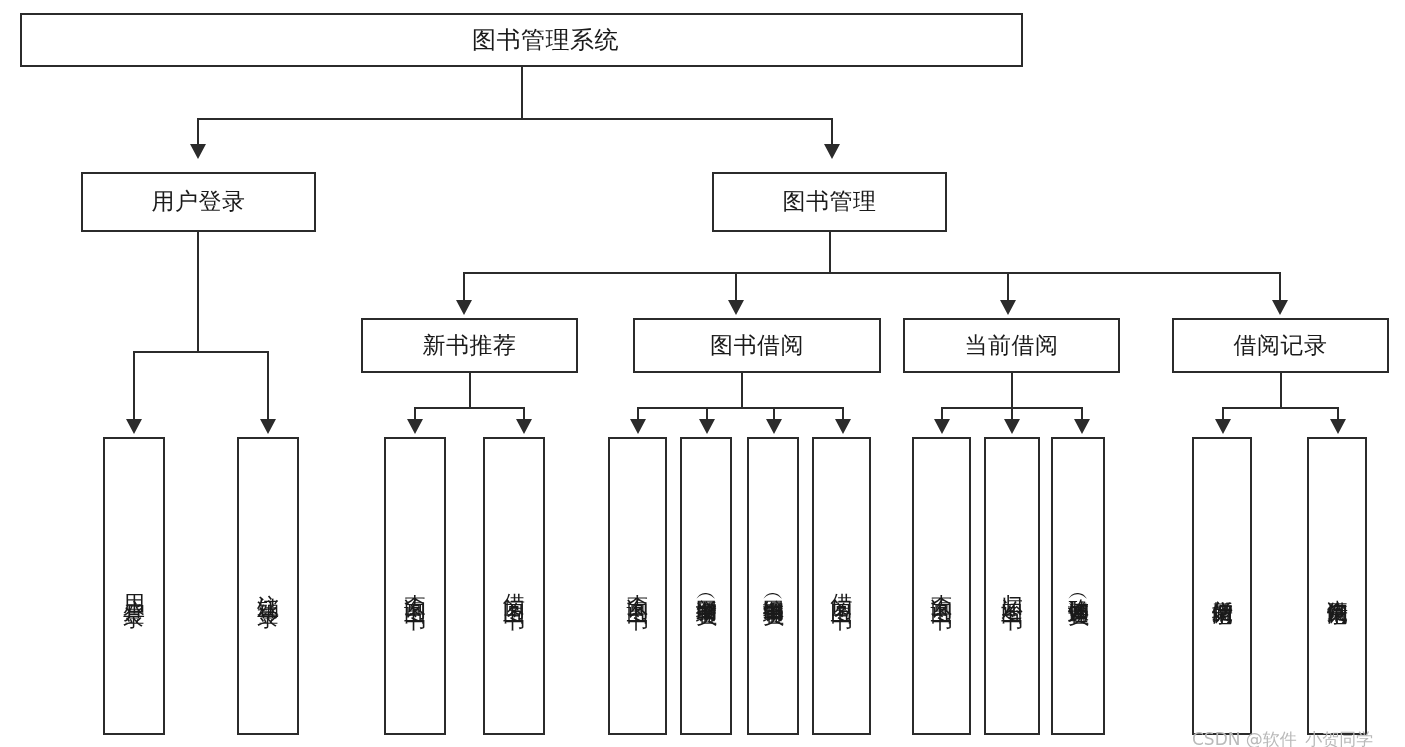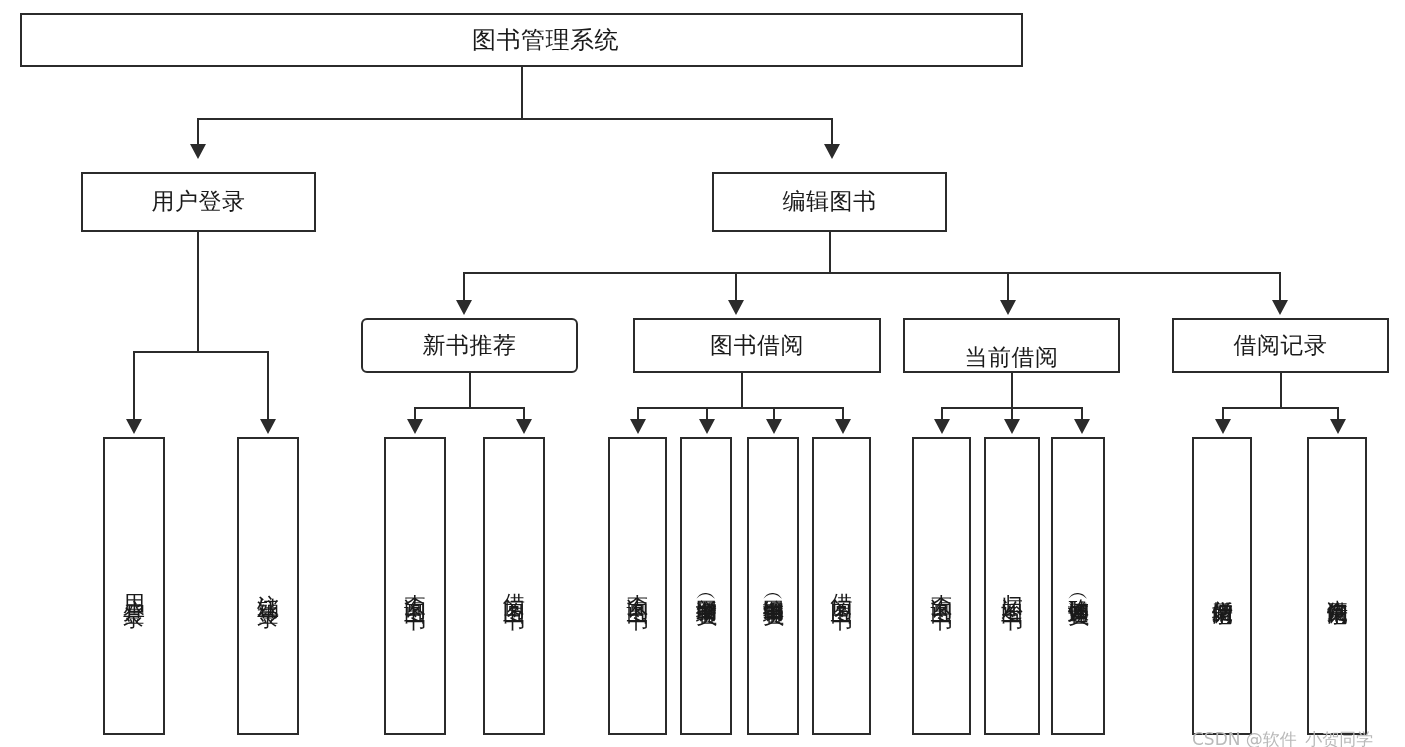--- a/index.html
+++ b/index.html
@@ -108,48 +108,48 @@
   <div class="vline" style="left:197px; top:118px; height:28px;"></div>
   <div class="vline" style="left:831px; top:118px; height:28px;"></div>
   <div class="arrow" style="left:190px; top:144px;"></div>
   <div class="arrow" style="left:824px; top:144px;"></div>
 
   <div class="node horiz" style="left:81px; top:172px; width:235px; height:60px;">
     <span class="node-label">用户登录</span>
   </div>
 
   <div class="node horiz" style="left:712px; top:172px; width:235px; height:60px;">
-    <span class="node-label">编辑图书</span>
+    <span class="node-label">图书管理</span>
   </div>
 
   <div class="vline" style="left:197px; top:232px; height:120px;"></div>
   <div class="hline" style="left:133px; top:351px; width:136px;"></div>
   <div class="vline" style="left:133px; top:351px; height:70px;"></div>
   <div class="vline" style="left:267px; top:351px; height:70px;"></div>
   <div class="arrow" style="left:126px; top:419px;"></div>
   <div class="arrow" style="left:260px; top:419px;"></div>
 
   <div class="vline" style="left:829px; top:232px; height:42px;"></div>
   <div class="hline" style="left:463px; top:272px; width:817px;"></div>
   <div class="vline" style="left:463px; top:272px; height:30px;"></div>
   <div class="vline" style="left:735px; top:272px; height:30px;"></div>
   <div class="vline" style="left:1007px; top:272px; height:30px;"></div>
   <div class="vline" style="left:1279px; top:272px; height:30px;"></div>
   <div class="arrow" style="left:456px; top:300px;"></div>
   <div class="arrow" style="left:728px; top:300px;"></div>
   <div class="arrow" style="left:1000px; top:300px;"></div>
   <div class="arrow" style="left:1272px; top:300px;"></div>
 
-  <div class="node horiz" style="left:361px; top:318px; width:217px; height:55px;border-radius:6px;">
+  <div class="node horiz" style="left:361px; top:318px; width:217px; height:55px;">
     <span class="node-label">新书推荐</span>
   </div>
   <div class="node horiz" style="left:633px; top:318px; width:248px; height:55px;">
     <span class="node-label">图书借阅</span>
   </div>
-  <div class="node horiz" style="left:903px; top:318px; width:217px; height:55px;align-items:flex-end;">
+  <div class="node horiz" style="left:903px; top:318px; width:217px; height:55px;">
     <span class="node-label">当前借阅</span>
   </div>
   <div class="node horiz" style="left:1172px; top:318px; width:217px; height:55px;">
     <span class="node-label">借阅记录</span>
   </div>
 
   <div class="vline" style="left:469px; top:373px; height:36px;"></div>
   <div class="hline" style="left:414px; top:407px; width:111px;"></div>
   <div class="vline" style="left:414px; top:407px; height:14px;"></div>
   <div class="vline" style="left:523px; top:407px; height:14px;"></div>

